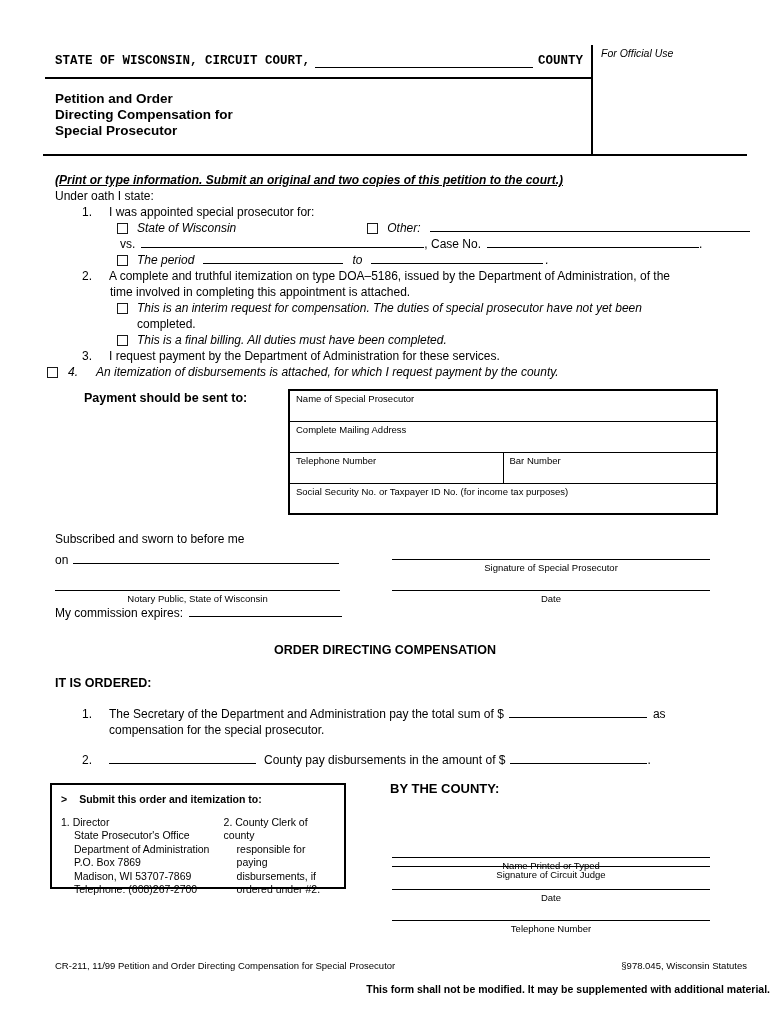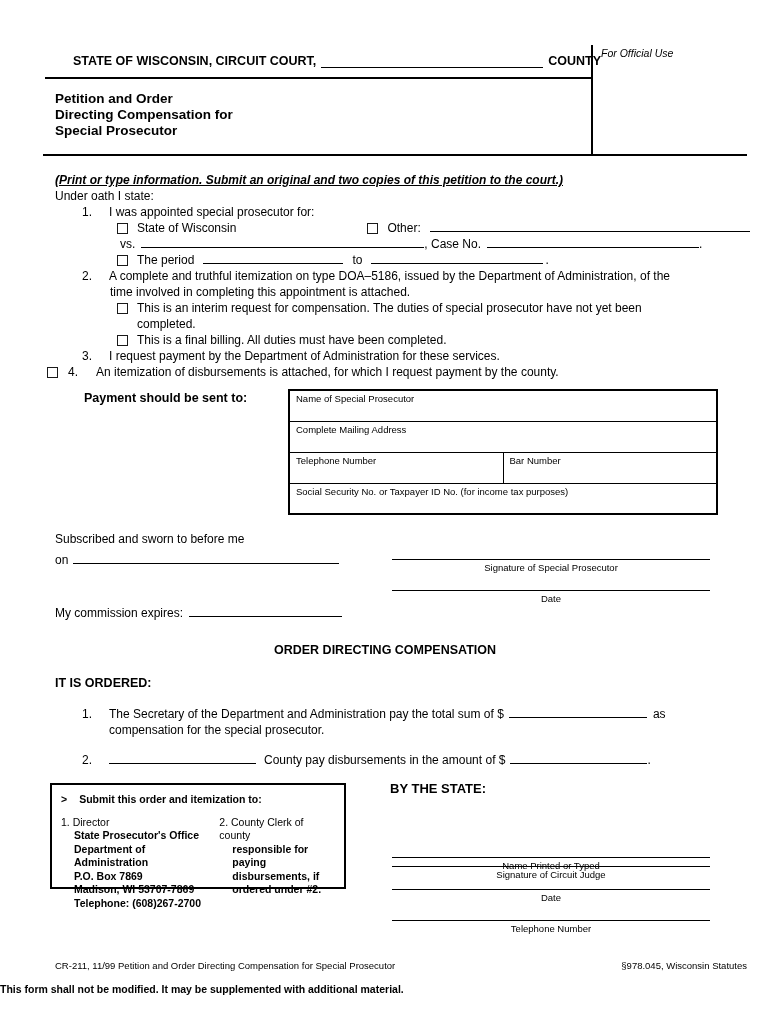--- a/index.html
+++ b/index.html
@@ -38,21 +38,21 @@
   .hdr-row .blank { flex:1; }
   .title { font-weight:bold; font-size:13.5px; line-height:16px; }
   .official { font-size:10.5px; font-style:italic; }
   
   .body-flow { line-height:16px; }
   .row { display:flex; align-items:baseline; white-space:nowrap; }
   .num { width:27px; flex:none; }
   .gap27 { margin-left:27px; }
   .gap55 { margin-left:55px; }
   .gap62 { margin-left:62px; }
-  .cbrow { display:flex; align-items:baseline; gap:9px; }
+  .cbrow { display:flex; align-items:baseline; gap:9px;font-style:italic; }
   .cbrow .cb { align-self:center; }
   
   .ptable { border-collapse:collapse; width:430px; table-layout:fixed; }
   .ptable td {
     border:1px solid #000;
     height:31px;
     vertical-align:top;
     padding:2px 6px;
     font-size:9.5px;
   }
@@ -63,29 +63,29 @@
   .sbox {
     border:2px solid #000;
     width:296px; height:106px;
     padding:8px 9px;
     font-size:10.5px;
     line-height:13.5px;
   }
   .sbox-head { display:flex; gap:12px; font-weight:bold; margin-bottom:9px; }
   .sbox-cols { display:flex; }
   .sbox-col1 { width:172px; }
-  .indent { padding-left:13px;font-weight:bold; }
+  .indent { padding-left:13px; }
   .foot { font-size:9.5px; }
 </style>
 </head>
 <body>
 
 <div class="page">
 
-  <div class="abs hdr-row b" style="top:54px; left:73px; width:528px;">
+  <div class="abs hdr-row b" style="top:54px; left:55px; width:528px;font-family:Liberation Mono, monospace;">
     <span>STATE OF WISCONSIN, CIRCUIT COURT,</span>
     <span class="blank"></span>
     <span>COUNTY</span>
   </div>
   <div class="abs line-h" style="top:77px; left:45px; width:546px;"></div>
   <div class="abs line-v" style="top:45px; left:591px; height:111px;"></div>
   <div class="abs official" style="top:47px; left:601px;">For Official Use</div>
 
   <div class="abs title" style="top:91px; left:55px; width:528px;">
     <div>Petition and Order</div>
@@ -174,20 +174,23 @@
     </table>
 
   <div class="abs" style="top:532px; left:55px; width:692px;">
     <div>Subscribed and sworn to before me</div>
     <div class="row" style="margin-top:6px;">
       <span>on</span>
       <span class="blank" style="width:266px; margin-left:5px;"></span>
     </div>
     <div class="abs sigline" style="top:27px; left:337px; width:318px;">
       <span>Signature of Special Prosecutor</span>
+    </div>
+    <div class="abs sigline" style="top:58px; left:0; width:285px;">
+      <span>Notary Public, State of Wisconsin</span>
     </div>
     <div class="abs sigline" style="top:58px; left:337px; width:318px;">
       <span>Date</span>
     </div>
     <div class="row" style="margin-top:38px;">
       <span>My commission expires:</span>
       <span class="blank" style="width:153px; margin-left:6px;"></span>
     </div>
   </div>
 
@@ -228,34 +231,34 @@
       </div>
       <div>
         <div>2. County Clerk of county</div>
         <div class="indent">responsible for paying</div>
         <div class="indent">disbursements, if</div>
         <div class="indent">ordered under #2.</div>
       </div>
     </div>
   </div>
 
-  <div class="abs b" style="top:781px; left:390px; font-size:13px;">BY THE STATE:</div>
+  <div class="abs b" style="top:781px; left:390px; font-size:13px;">BY THE COUNTY:</div>
 
   <div class="abs sigline" style="top:866px; left:392px; width:318px;">
     <span>Signature of Circuit Judge</span>
   </div>
   <div class="abs sigline" style="top:857px; left:392px; width:318px;">
     <span>Name Printed or Typed</span>
   </div>
   <div class="abs sigline" style="top:889px; left:392px; width:318px;">
     <span>Date</span>
   </div>
   <div class="abs sigline" style="top:920px; left:392px; width:318px;">
     <span>Telephone Number</span>
   </div>
 
   <div class="abs foot" style="top:960px; left:55px; width:692px; display:flex; justify-content:space-between;">
     <span>CR-211, 11/99 Petition and Order Directing Compensation for Special Prosecutor</span>
     <span>§978.045, Wisconsin Statutes</span>
   </div>
-  <div class="abs b" style="top:983px; left:0; width:770px; text-align:left; font-size:10.5px;">This form shall not be modified. It may be supplemented with additional material.</div>
+  <div class="abs b" style="top:983px; left:0; width:770px; text-align:right; font-size:10.5px;">This form shall not be modified. It may be supplemented with additional material.</div>
 
 </div>
 
 </body></html>

